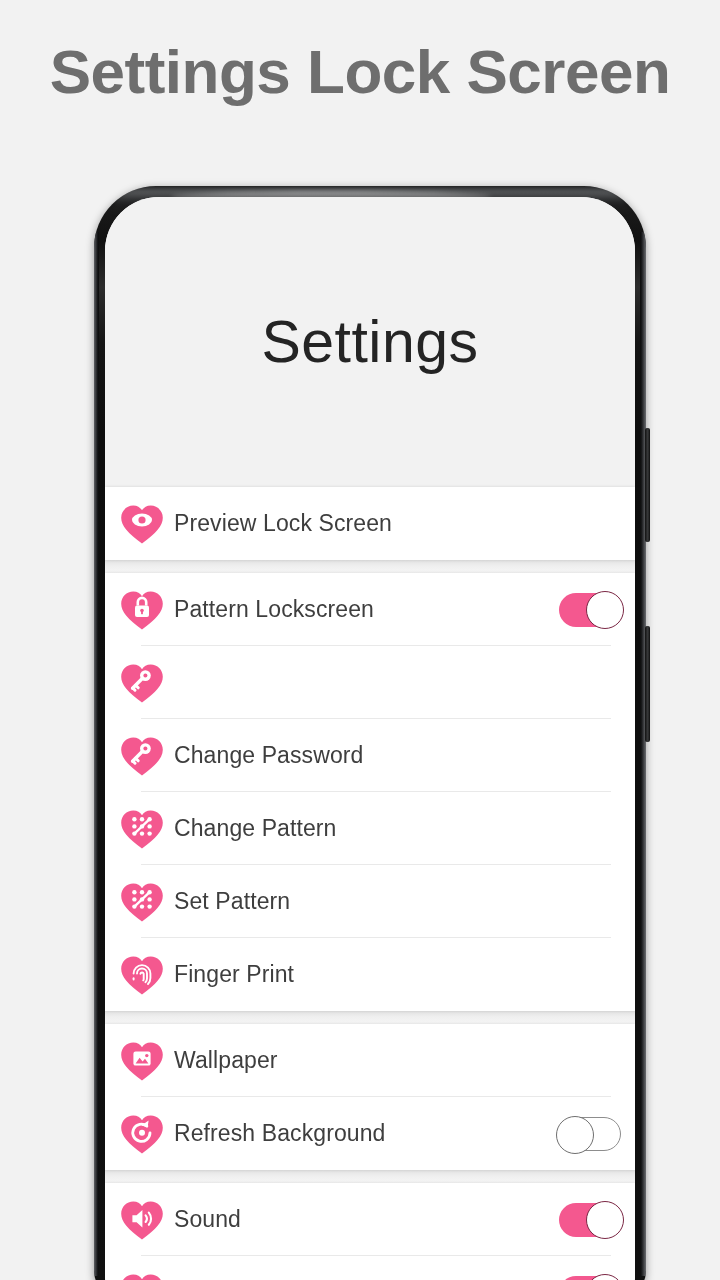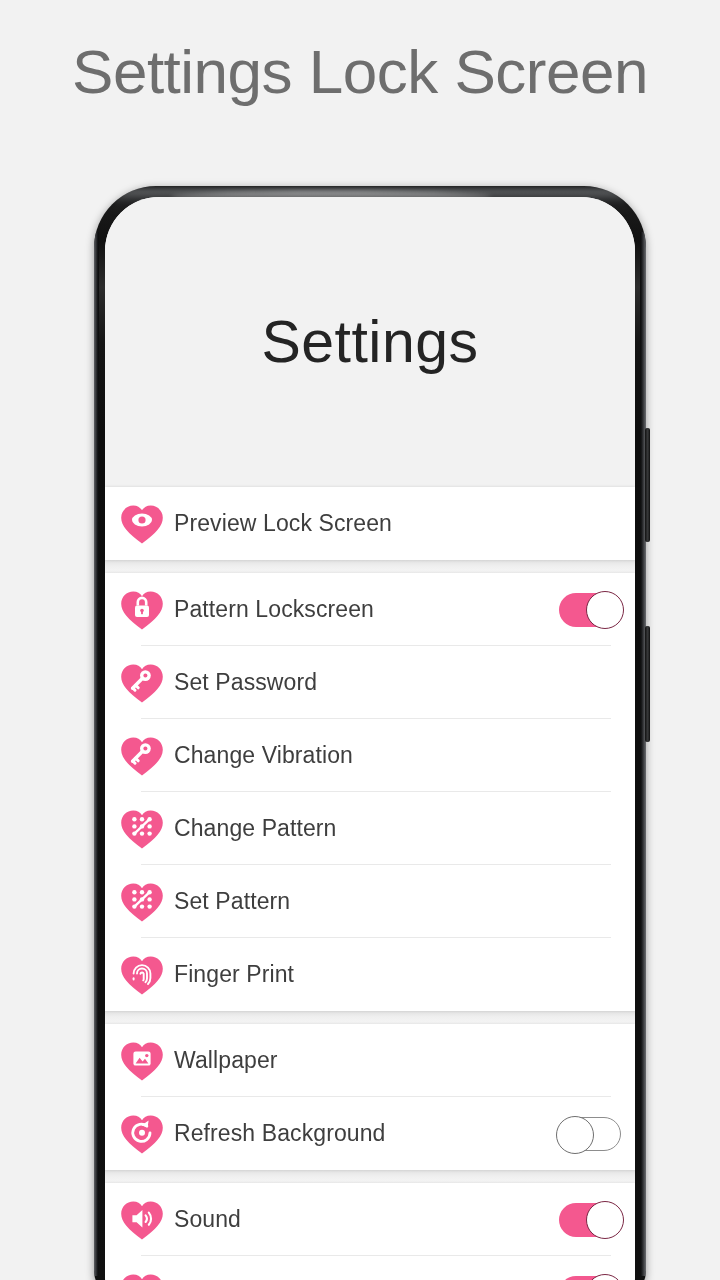--- a/index.html
+++ b/index.html
@@ -10,21 +10,21 @@
     font-family:"Liberation Sans", sans-serif;
     overflow:hidden;
   }
 
   
   #page-heading{
     position:absolute;
     top:36px; left:0; width:720px;
     text-align:center;
     font-size:62px;
-    font-weight:400;
+    font-weight:700;
     letter-spacing:-0.5px;
     color:#6e6e6e;
     white-space:nowrap;
   }
 
   
   #phone{
     position:absolute;
     left:94px; top:186px;
     width:552px; height:1120px;
@@ -234,35 +234,34 @@
             <span class="row-icon">
               <svg width="48" height="48" viewBox="0 0 48 48" aria-hidden="true">
             <path d="M24 43.5 C10 33 3.2 26.2 3.2 17.8 C3.2 10.9 8.6 5.6 15.3 5.6 C19.3 5.6 22.3 7.6 24 10.3 C25.7 7.6 28.7 5.6 32.7 5.6 C39.4 5.6 44.8 10.9 44.8 17.8 C44.8 26.2 38 33 24 43.5 Z" fill="#f4588f"></path>
                 <circle cx="27.4" cy="16.6" r="5.4" fill="#fff"></circle>
                <circle cx="27.4" cy="16.6" r="2" fill="#f4588f"></circle>
                <path d="M24 19.8 L14.6 29.2" stroke="#fff" stroke-width="3.4" stroke-linecap="round"></path>
                <path d="M17.6 26.2 L20.2 28.8" stroke="#fff" stroke-width="3" stroke-linecap="round"></path>
                <path d="M14.8 29 L17 31.2" stroke="#fff" stroke-width="3" stroke-linecap="round"></path>
           </svg>
             </span>
-            <span class="row-label">Set Password</span>
             <div class="row-sep"></div>
           </div>
           <div class="row">
             <span class="row-icon">
               <svg width="48" height="48" viewBox="0 0 48 48" aria-hidden="true">
             <path d="M24 43.5 C10 33 3.2 26.2 3.2 17.8 C3.2 10.9 8.6 5.6 15.3 5.6 C19.3 5.6 22.3 7.6 24 10.3 C25.7 7.6 28.7 5.6 32.7 5.6 C39.4 5.6 44.8 10.9 44.8 17.8 C44.8 26.2 38 33 24 43.5 Z" fill="#f4588f"></path>
                 <circle cx="27.4" cy="16.6" r="5.4" fill="#fff"></circle>
                <circle cx="27.4" cy="16.6" r="2" fill="#f4588f"></circle>
                <path d="M24 19.8 L14.6 29.2" stroke="#fff" stroke-width="3.4" stroke-linecap="round"></path>
                <path d="M17.6 26.2 L20.2 28.8" stroke="#fff" stroke-width="3" stroke-linecap="round"></path>
                <path d="M14.8 29 L17 31.2" stroke="#fff" stroke-width="3" stroke-linecap="round"></path>
           </svg>
             </span>
-            <span class="row-label">Change Vibration</span>
+            <span class="row-label">Change Password</span>
             <div class="row-sep"></div>
           </div>
           <div class="row">
             <span class="row-icon">
               <svg width="48" height="48" viewBox="0 0 48 48" aria-hidden="true">
             <path d="M24 43.5 C10 33 3.2 26.2 3.2 17.8 C3.2 10.9 8.6 5.6 15.3 5.6 C19.3 5.6 22.3 7.6 24 10.3 C25.7 7.6 28.7 5.6 32.7 5.6 C39.4 5.6 44.8 10.9 44.8 17.8 C44.8 26.2 38 33 24 43.5 Z" fill="#f4588f"></path>
                 <circle cx="16.4" cy="14.2" r="2.2" fill="#fff"></circle>
                 <circle cx="24" cy="14.2" r="2.2" fill="#fff"></circle>
                 <circle cx="31.6" cy="14.2" r="2.2" fill="#fff"></circle>
                 <circle cx="16.4" cy="21.4" r="2.2" fill="#fff"></circle>

